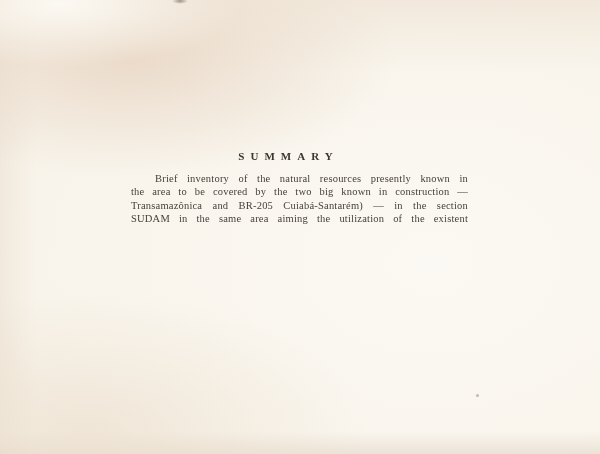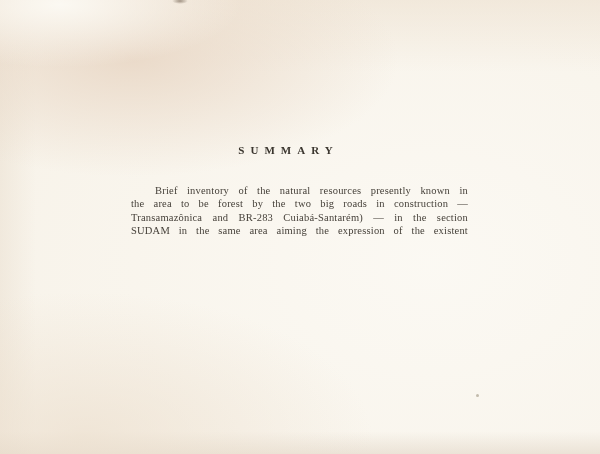--- a/index.html
+++ b/index.html
@@ -47,34 +47,34 @@
     top: 394px;
     left: 476px;
     width: 3px;
     height: 3px;
     border-radius: 50%;
     background: rgba(150,138,116,0.55);
   }
 
   .doc-heading {
     position: absolute;
-    top: 144px;
+    top: 150px;
     left: 131px;
     width: 337px;
     transform: translateX(-11px);
     text-align: center;
     font-size: 11px;
     font-weight: bold;
     letter-spacing: 6px;
     color: #3b362f;
   }
 
   .doc-paragraph {
     position: absolute;
-    top: 184px;
+    top: 172px;
     left: 131px;
     width: 337px;
     font-size: 10.5px;
     line-height: 13.4px;
     color: #46413a;
     letter-spacing: 0.2px;
   }
 
   .doc-line {
     text-align: justify;
@@ -94,18 +94,18 @@
 
 <div class="scan-page">
 
   <div class="smudge-top"></div>
   <div class="speck"></div>
 
   <div class="doc-heading">SUMMARY</div>
 
   <div class="doc-paragraph">
     <div class="doc-line first">Brief inventory of the natural resources presently known in</div>
-    <div class="doc-line">the area to be forest by the two big roads in construction —</div>
-    <div class="doc-line">Transamazônica and BR-283 Cuiabá-Santarém) — in the section</div>
-    <div class="doc-line">SUDAM in the same area aiming the expression of the existent</div>
+    <div class="doc-line">the area to be covered by the two big known in construction —</div>
+    <div class="doc-line">Transamazônica and BR-205 Cuiabá-Santarém) — in the section</div>
+    <div class="doc-line">SUDAM in the same area aiming the utilization of the existent</div>
   </div>
 
 </div>
 
 </body></html>

